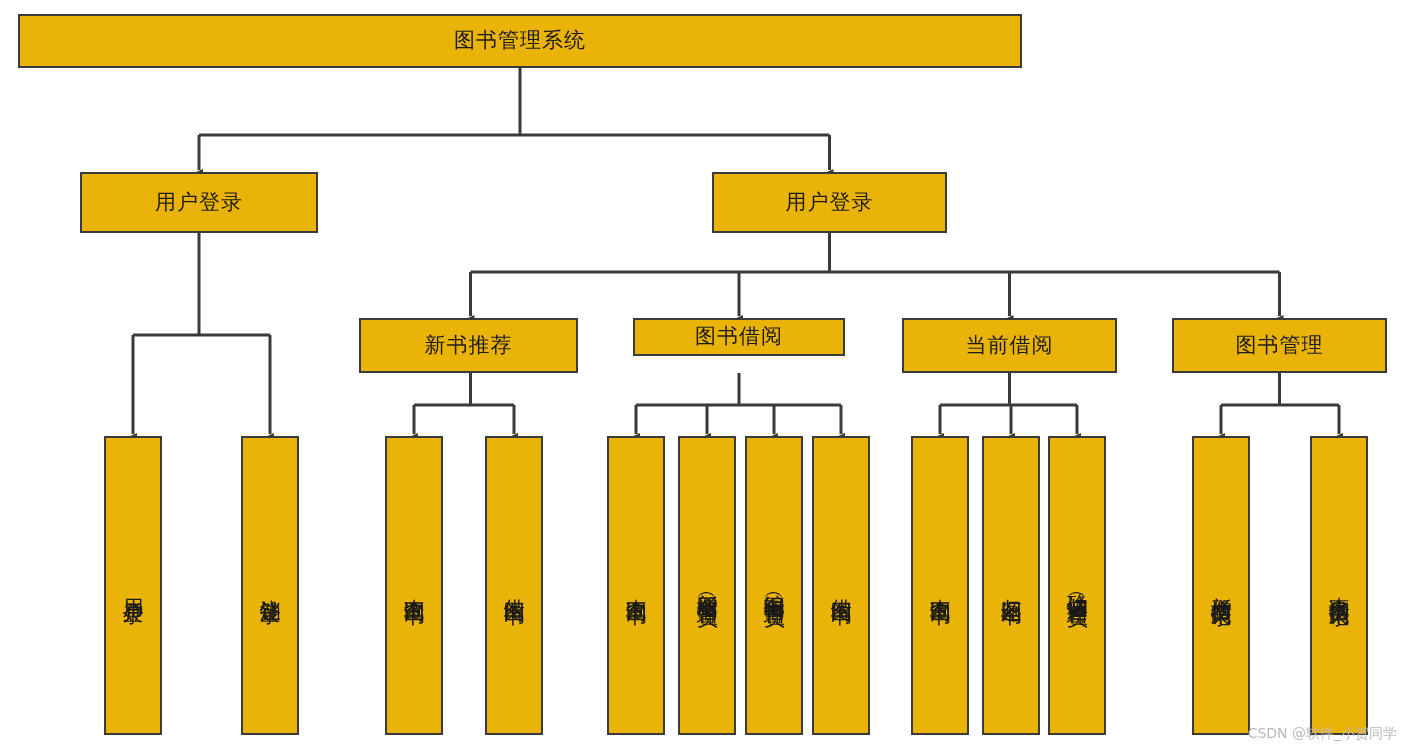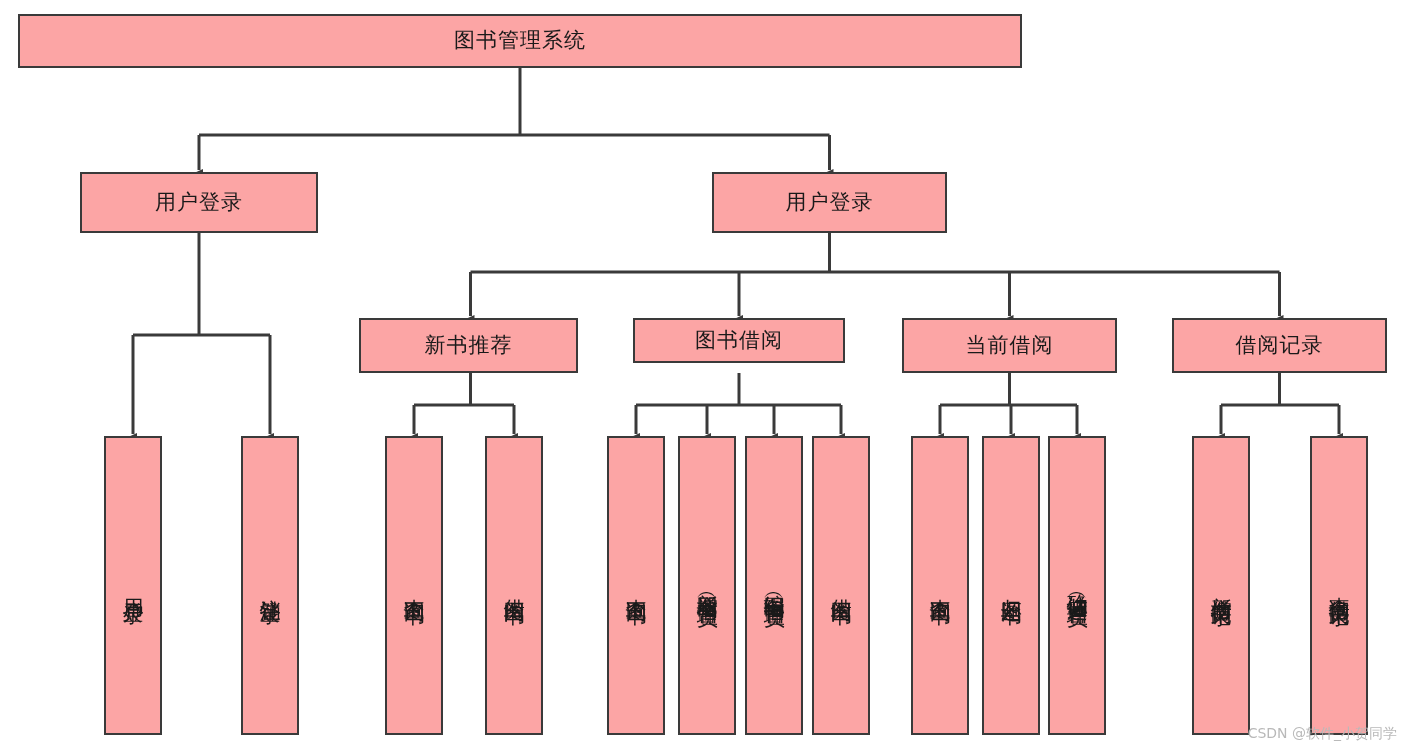--- a/index.html
+++ b/index.html
@@ -11,21 +11,21 @@
     position: relative;
     width: 1405px;
     height: 747px;
     background: #ffffff;
     font-family: "DejaVu Sans", "Liberation Sans", sans-serif;
     overflow: hidden;
   }
   .node {
     position: absolute;
     box-sizing: border-box;
-    background: #fca5a5;
+    background: #eab308;
     border: 2.5px solid #3a3a3a;
     display: flex;
     align-items: center;
     justify-content: center;
     color: #1a1a1a;
   }
   .node.horiz {
     font-size: 21px;
     letter-spacing: 1px;
     line-height: 1.2;
@@ -116,28 +116,28 @@
       </div>
       <div class="node horiz" style="left: 80px; top: 172px; width: 238px; height: 61px;">
         <span>用户登录</span>
       </div>
       <div class="node horiz" style="left: 712px; top: 172px; width: 235px; height: 61px;">
         <span>用户登录</span>
       </div>
       <div class="node horiz" style="left: 359px; top: 318px; width: 219px; height: 55px; align-items: center;">
         <span>新书推荐</span>
       </div>
-      <div class="node horiz" style="left: 633px; top: 318px; width: 212px; height: 45px;">
+      <div class="node horiz" style="left: 633px; top: 318px; width: 212px; height: 38px;">
         <span>图书借阅</span>
       </div>
       <div class="node horiz" style="left: 902px; top: 318px; width: 215px; height: 55px;">
         <span>当前借阅</span>
       </div>
       <div class="node horiz" style="left: 1172px; top: 318px; width: 215px; height: 55px;">
-        <span>借阅记录</span>
+        <span>图书管理</span>
       </div>
       <div class="node vert" style="left: 104px; top: 436px; width: 58px; height: 299px;">
         <span class="vtext">用户登录</span>
       </div>
       <div class="node vert" style="left: 241px; top: 436px; width: 58px; height: 299px;">
         <span class="vtext">注销登录</span>
       </div>
       <div class="node vert" style="left: 385px; top: 436px; width: 58px; height: 299px;">
         <span class="vtext">查询图书</span>
       </div>

